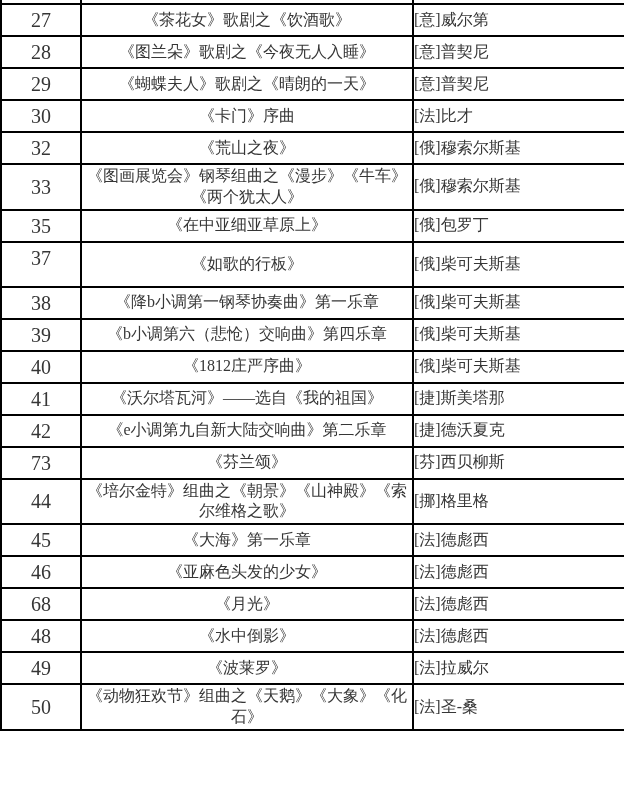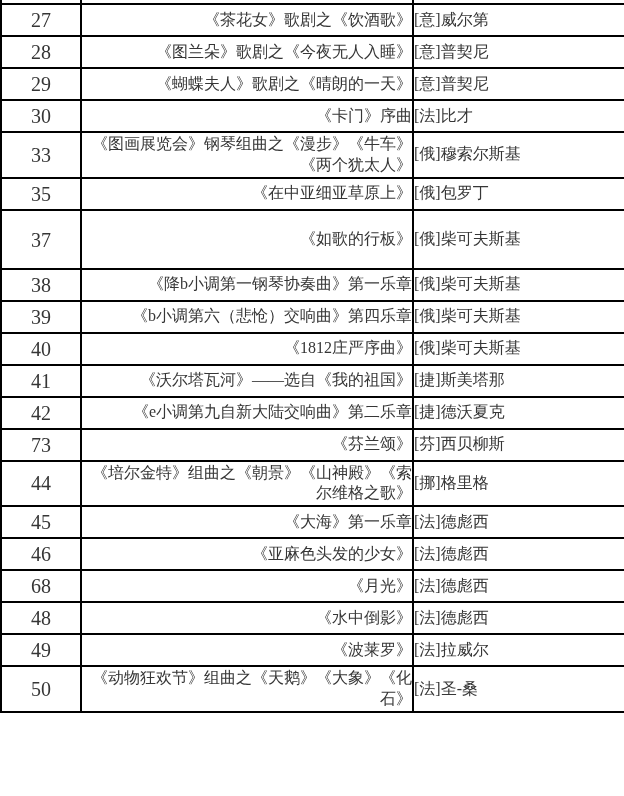--- a/index.html
+++ b/index.html
@@ -34,33 +34,33 @@
 
   
   table.music-table td:last-child { border-right: none; }
   table.music-table td:first-child { border-left: 2px solid #000000; }
 
   td.num {
     text-align: center;
     font-size: 20px;
   }
   td.title {
-    text-align: right;
+    text-align: center;
     padding-left: 10px;
     padding-right: 12px;
   }
   td.comp {
     text-align: left;
     padding-left: 10px;
     padding-right: 4px;
     margin-top: 20px;
   }
   tr.data-row td { height: 28px; }
   tr.tall td { height: 40px; }
-  tr.tall td.num { vertical-align: top; padding-top: 16px; }
+  tr.tall td.num { vertical-align: top; padding-top: 2px; }
 
   
   tr.crop-top td {
     height: 3px;
     padding: 0;
     border-top: none;
   }
 </style>
 </head>
 <body>
@@ -90,20 +90,25 @@
   </tr>
       <tr class="data-row">
     <td class="num">29</td>
     <td class="title">《蝴蝶夫人》歌剧之《晴朗的一天》</td>
     <td class="comp">[意]普契尼</td>
   </tr>
       <tr class="data-row">
     <td class="num">30</td>
     <td class="title">《卡门》序曲</td>
     <td class="comp">[法]比才</td>
+  </tr>
+      <tr class="data-row">
+    <td class="num">32</td>
+    <td class="title">《荒山之夜》</td>
+    <td class="comp">[俄]穆索尔斯基</td>
   </tr>
       <tr class="data-row">
     <td class="num">33</td>
     <td class="title">《图画展览会》钢琴组曲之《漫步》《牛车》《两个犹太人》</td>
     <td class="comp">[俄]穆索尔斯基</td>
   </tr>
       <tr class="data-row">
     <td class="num">35</td>
     <td class="title">《在中亚细亚草原上》</td>
     <td class="comp">[俄]包罗丁</td>

